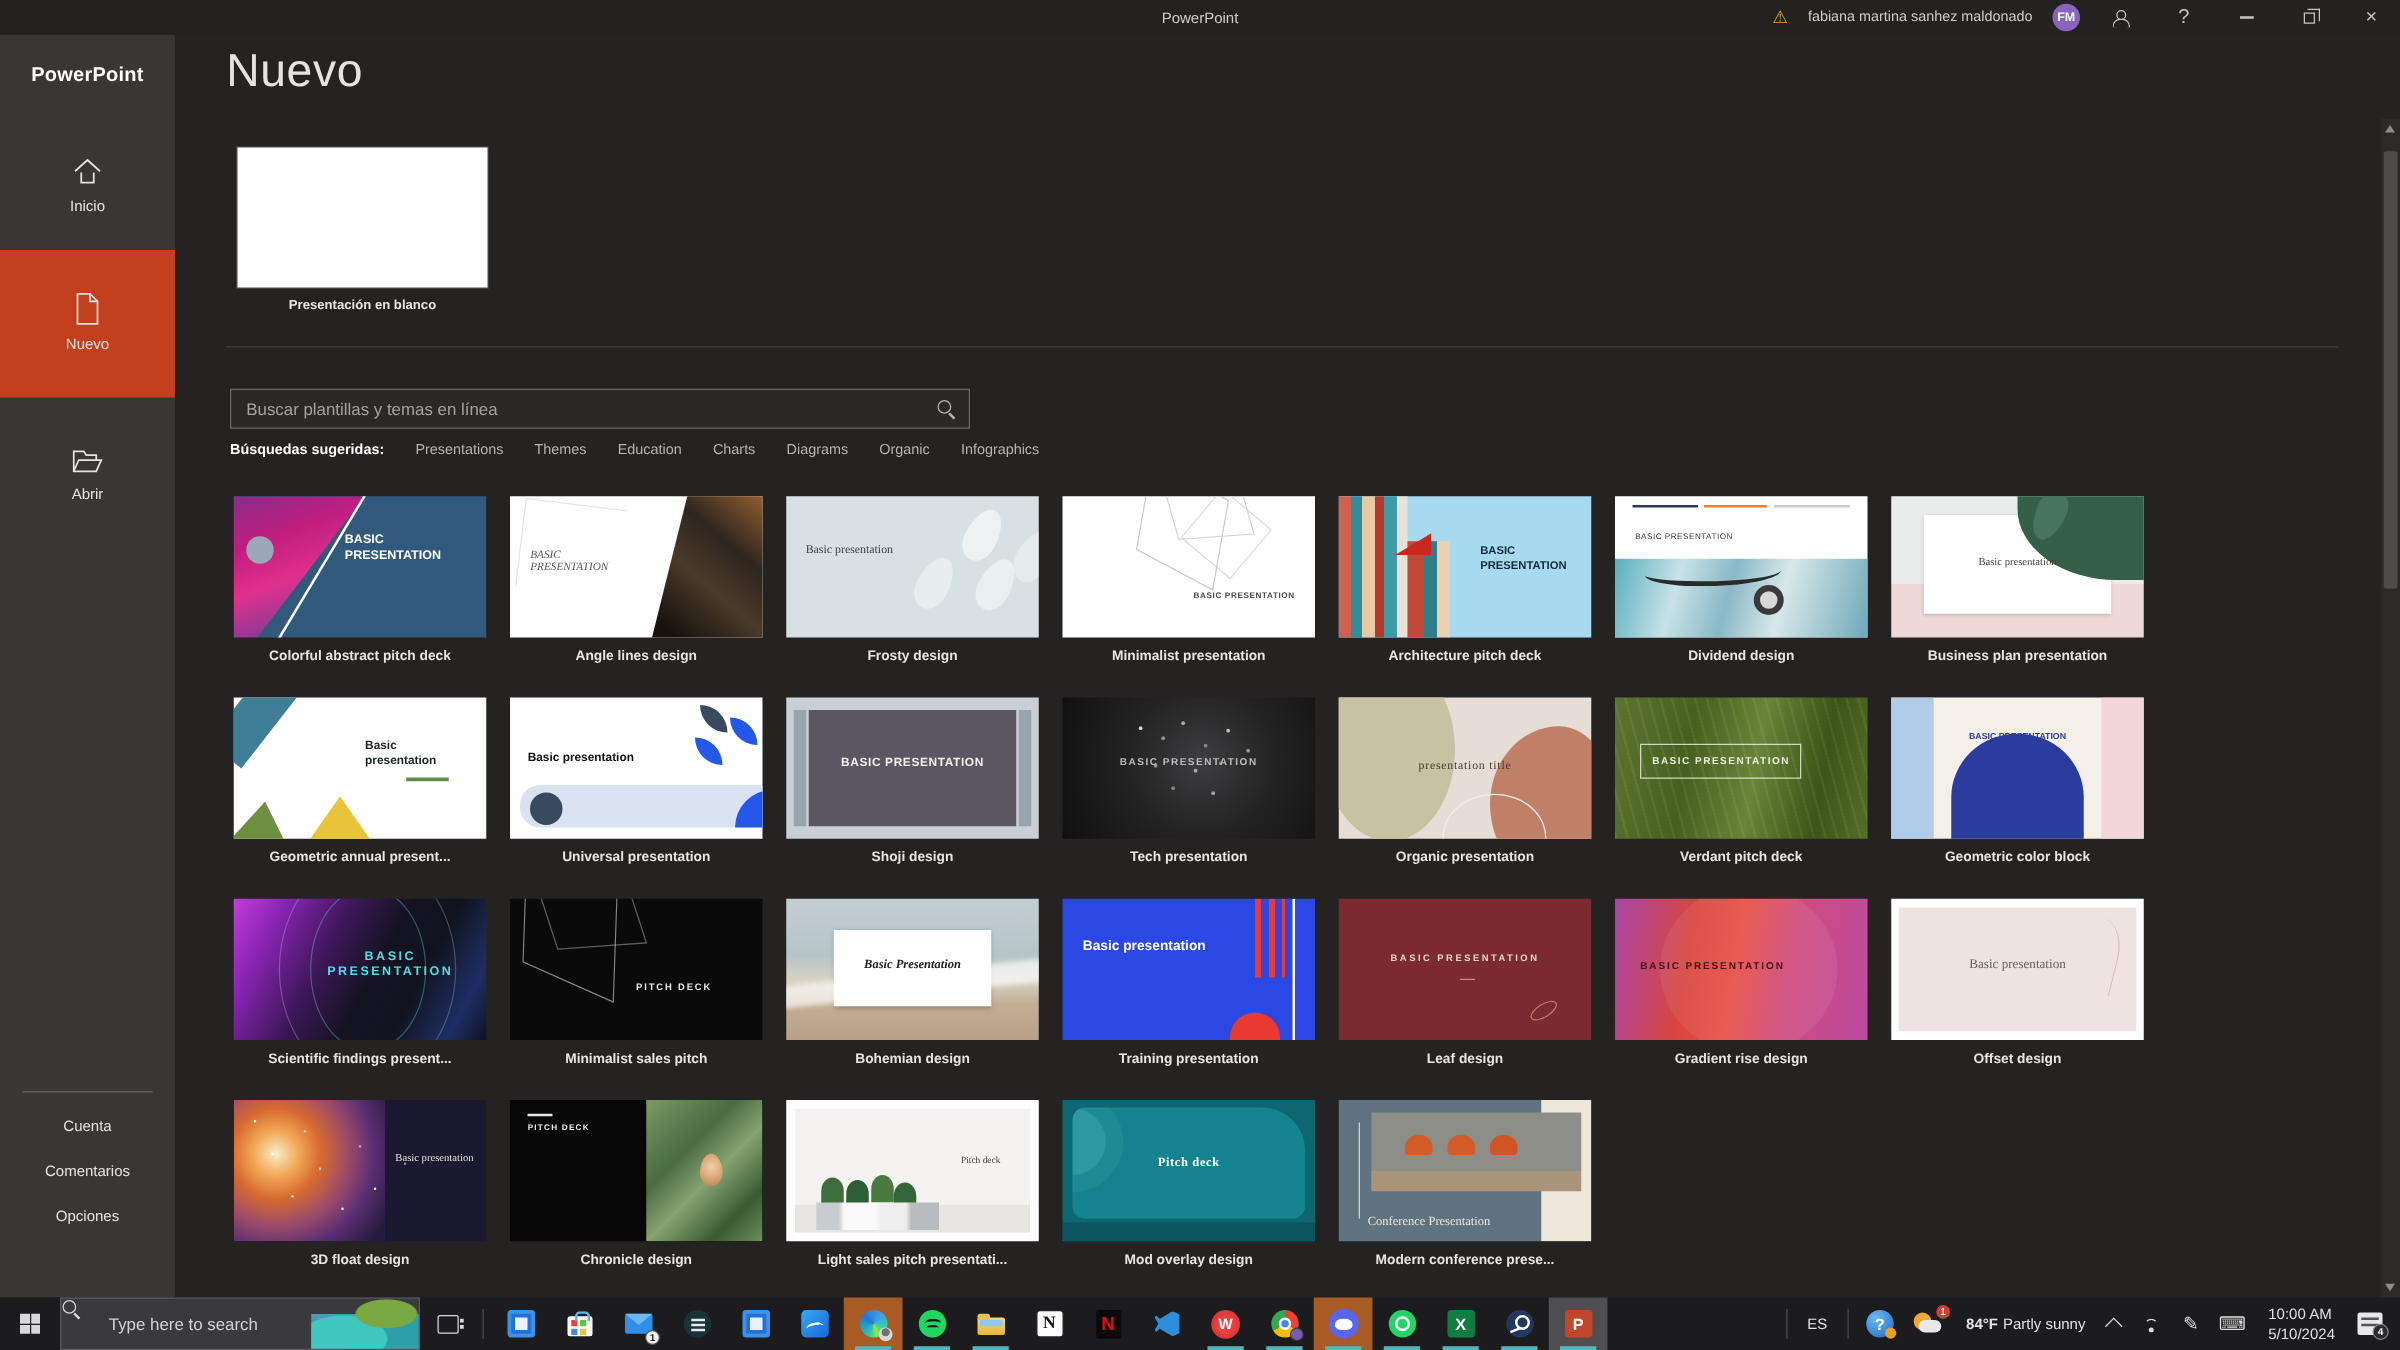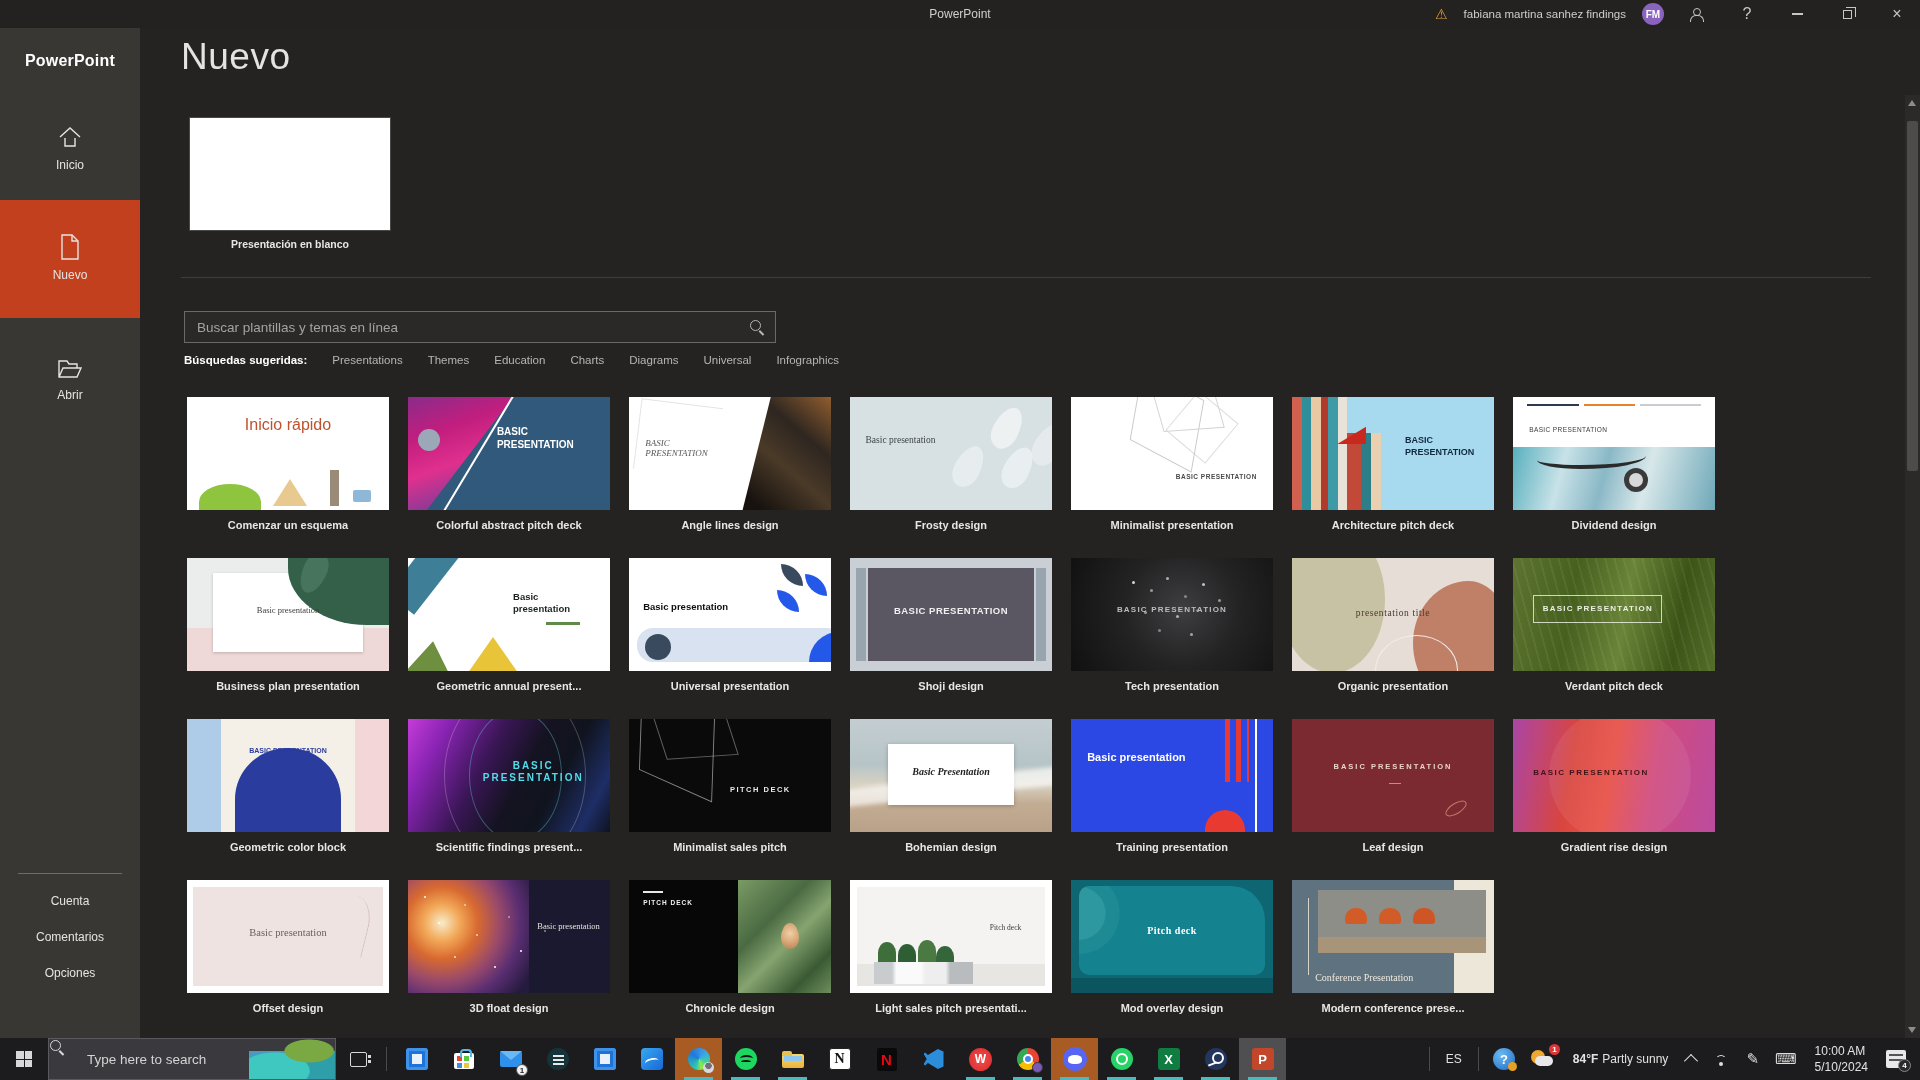--- a/index.html
+++ b/index.html
@@ -305,21 +305,21 @@
 </style>
 </head>
 <body>
 
 <div id="page">
 
   <div id="titlebar">
     <div id="tb-title">PowerPoint</div>
     <div id="tb-right">
       <span class="warn">⚠</span>
-      <span id="account-name">fabiana martina sanhez findings</span>
+      <span id="account-name">fabiana martina sanhez maldonado</span>
       <span id="avatar" style="background: rgb(138, 99, 190);">FM</span>
       <span class="tb-btn">
           <span class="person-ic"></span>
         </span>
       <span class="tb-btn">?</span>
       <span class="tb-btn">
           <span class="min-g"></span>
         </span>
       <span class="tb-btn">
           <span class="restore-g"></span>
@@ -370,32 +370,24 @@
       <span id="search-ph">Buscar plantillas y temas en línea</span>
       <span class="mag"></span>
     </div>
     <div id="suggested">
       <span id="sug-label">Búsquedas sugeridas:</span>
     <span class="sug-link">Presentations</span>
         <span class="sug-link">Themes</span>
         <span class="sug-link">Education</span>
         <span class="sug-link">Charts</span>
         <span class="sug-link">Diagrams</span>
-        <span class="sug-link">Universal</span>
+        <span class="sug-link">Organic</span>
         <span class="sug-link">Infographics</span>
       </div>
     <div id="grid">
-        <div class="card">
-          <div class="thumb t-quickstart">
-            <i class="d1"></i>
-            <i class="d2"></i>
-            <span class="tt">Inicio rápido</span>
-          </div>
-          <div class="card-label">Comenzar un esquema</div>
-        </div>
         <div class="card">
           <div class="thumb t-colorful">
             <i class="d1"></i>
             <i class="d2"></i>
             <span class="tt">BASIC PRESENTATION</span>
           </div>
           <div class="card-label">Colorful abstract pitch deck</div>
         </div>
         <div class="card">
           <div class="thumb t-angle">

